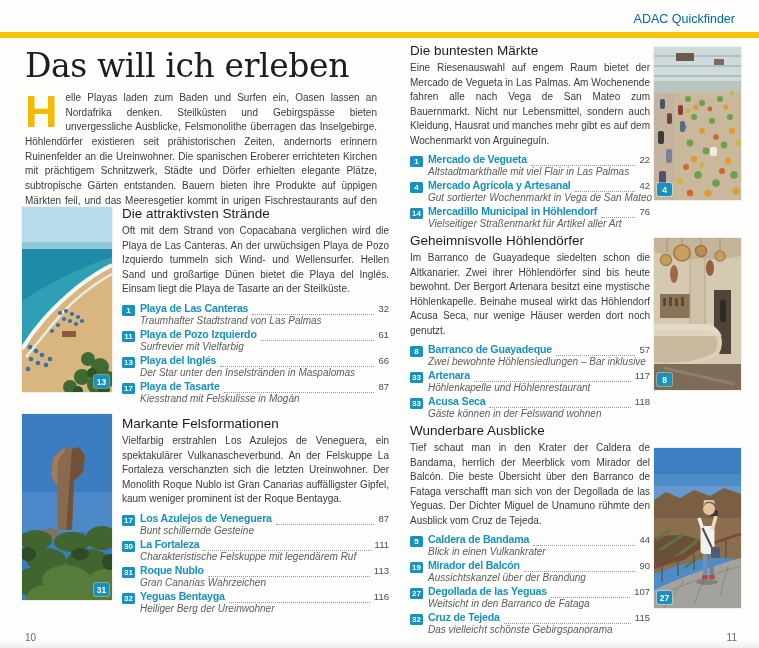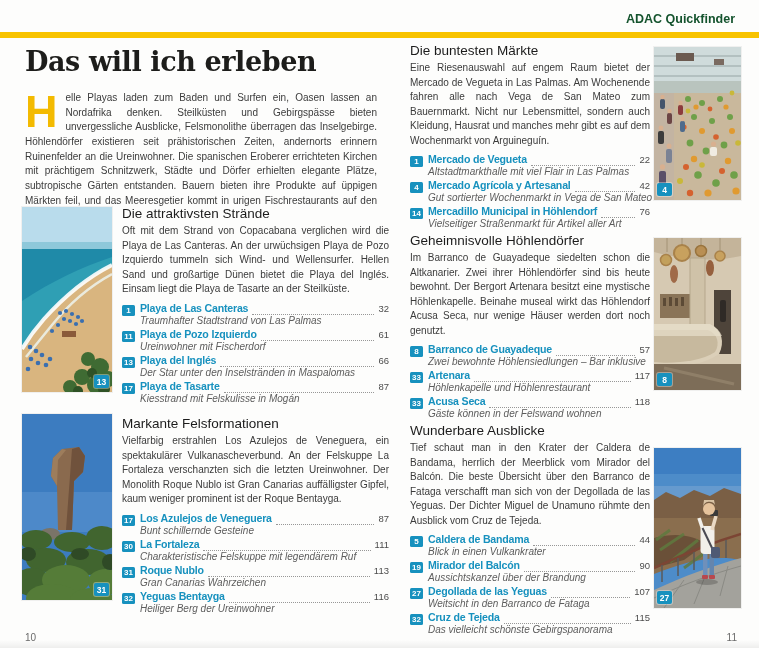--- a/index.html
+++ b/index.html
@@ -1,26 +1,26 @@
 <!DOCTYPE html>
 <html><head>
 <meta charset="utf-8">
 <style>
   * { margin:0; padding:0; box-sizing:border-box; }
   html,body { width:759px; height:648px; background:#fdfdfc; overflow:hidden;
               font-family:"Liberation Sans", sans-serif; }
   .canvas { position:relative; width:759px; height:648px; background:#fdfdfc; }
 
   
-  .brand { position:absolute; top:12px; right:24px; font-size:12.5px; font-weight:700; color:#14532d; }
+  .brand { position:absolute; top:12px; right:24px; font-size:12.5px; font-weight:400; color:#0369a1; }
   .accent-bar { position:absolute; top:32px; left:0; width:759px; height:6px; background:#f8c300; }
 
   
   .page-title { position:absolute; left:25px; top:46px; font-family:"DejaVu Serif", serif;
-                font-size:27px; font-weight:700; color:#1d1d1b; letter-spacing:-0.4px; }
+                font-size:33px; font-weight:400; color:#1d1d1b; letter-spacing:-0.4px; }
   .intro { position:absolute; left:25px; top:91px; width:352px; font-size:10px;
            line-height:1.47; text-align:justify; color:#3b3b3b; }
   .dropcap { float:left; font-size:45px; line-height:37px; font-weight:800;
              color:#f3ba00; margin:2px 8px 0 0; font-family:"Liberation Sans", sans-serif; }
 
   
   .section { position:absolute; }
   .sec-heading { font-size:13.5px; font-weight:400; color:#1c1c1c; line-height:16px; margin-bottom:2px; }
   .sec-text { font-size:10px; line-height:1.45; text-align:justify; color:#3b3b3b; margin-bottom:5px; }
   .entry { margin-bottom:1px; }
@@ -312,21 +312,21 @@
         </div>
       <div class="entry-sub">Traumhafter Stadtstrand von Las Palmas</div>
     </div>
     <div class="entry">
       <div class="entry-row">
           <span class="badge">11</span>
           <span class="entry-title">Playa de Pozo Izquierdo</span>
           <span class="dots"></span>
           <span class="entry-page">61</span>
         </div>
-      <div class="entry-sub">Ureinwohner mit Fischerdorf</div>
+      <div class="entry-sub">Surfrevier mit Vielfarbig</div>
     </div>
     <div class="entry">
       <div class="entry-row">
           <span class="badge">13</span>
           <span class="entry-title">Playa del Inglés</span>
           <span class="dots"></span>
           <span class="entry-page">66</span>
         </div>
       <div class="entry-sub">Der Star unter den Inselstränden in Maspalomas</div>
     </div>

